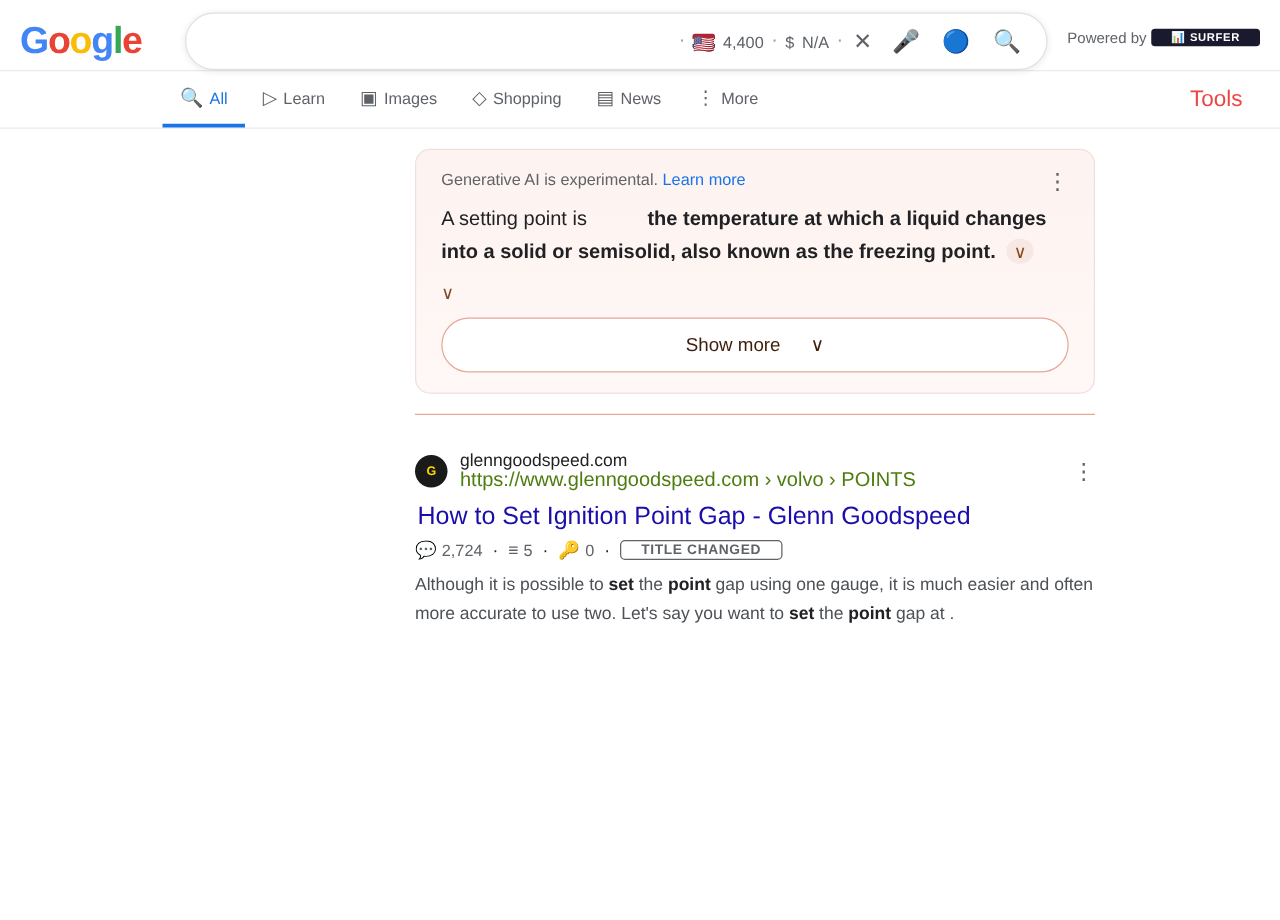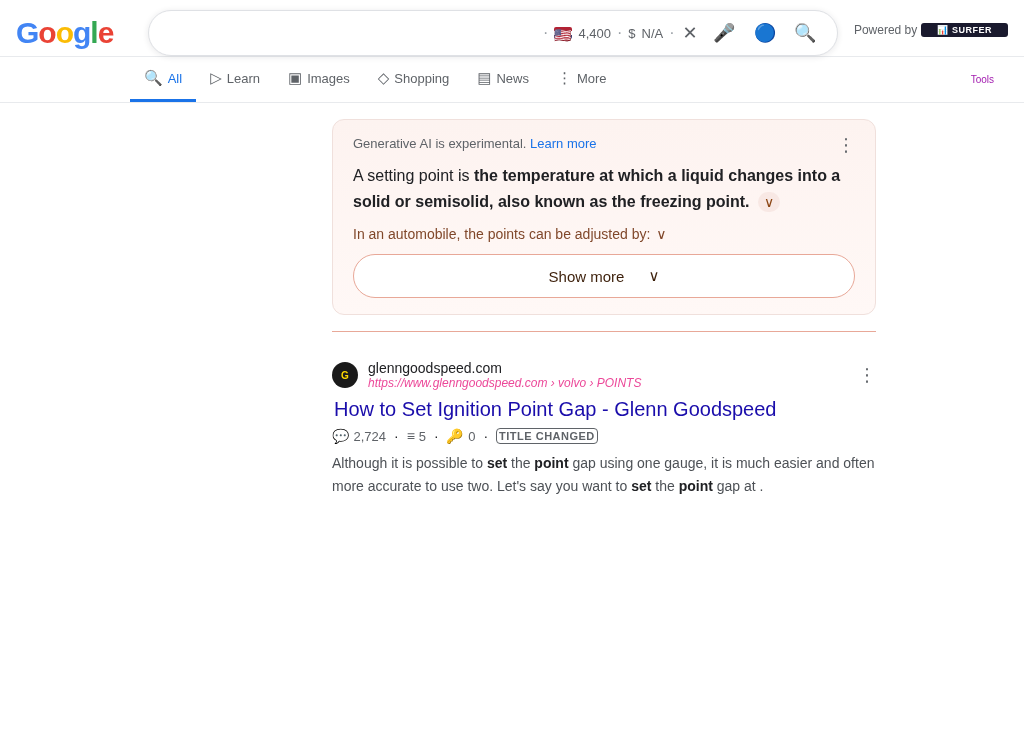--- a/index.html
+++ b/index.html
@@ -148,22 +148,22 @@
     .nav-tab.active {
       color: #1a73e8;
       border-bottom: 3px solid #1a73e8;
     }
 
     .nav-tab-icon { font-size: 15px; }
 
     .tools-btn {
       margin-left: auto;
       padding: 12px 14px;
-      font-size: 10px;
-      color: #a21caf;
+      font-size: 18px;
+      color: #ef4444;
       cursor: pointer;
     }
 
     
     .main-content {
       max-width: 760px;
       margin: 0 auto;
       padding: 16px 16px 16px 200px;
     }
 
@@ -198,20 +198,21 @@
     .ai-text {
       font-size: 16px;
       color: #202124;
       line-height: 1.6;
       margin-bottom: 12px;
     }
 
     .ai-text strong {
       font-weight: bold;
       color: #202124;
+      margin-left: 44px;
     }
 
     .expand-btn-inline {
       background: #f8e8e4;
       border: none;
       border-radius: 12px;
       padding: 2px 6px;
       cursor: pointer;
       font-size: 14px;
       color: #8B4513;
@@ -285,23 +286,22 @@
       display: flex;
       flex-direction: column;
     }
 
     .site-name {
       font-size: 14px;
       color: #202124;
     }
 
     .site-url {
-      font-size: 12px;
-      color: #ec4899;
-      font-style: italic;
+      font-size: 16px;
+      color: #4d7c0f;
     }
 
     .result-more-btn {
       margin-left: auto;
       cursor: pointer;
       color: #5f6368;
       font-size: 18px;
     }
 
     .result-title {
@@ -328,21 +328,21 @@
       gap: 4px;
       font-size: 13px;
       color: #5f6368;
     }
 
     .meta-icon { font-size: 14px; }
 
     .title-changed-badge {
       border: 1px solid #5f6368;
       border-radius: 4px;
-      padding: 1px 2px;
+      padding: 1px 16px;
       font-size: 11px;
       color: #5f6368;
       font-weight: bold;
       text-transform: uppercase;
       letter-spacing: 0.5px;
     }
 
     .result-snippet {
       font-size: 14px;
       color: #4d5156;
@@ -435,21 +435,20 @@
       <span>Generative AI is experimental.</span>
       <a href="#">Learn more</a>
     </p>
 
     <p class="ai-text">
       <span>A setting point is </span><strong>the temperature at which a liquid changes into a solid or semisolid, also known as the freezing point.</strong>
       <button class="expand-btn-inline">∨</button>
     </p>
 
     <div class="ai-subtext">
-      <span>In an automobile, the points can be adjusted by:</span>
       <span class="expand-chevron">∨</span>
     </div>
 
     <button class="show-more-btn">
       <span>Show more</span>
       <span>∨</span>
     </button>
   </div>
 
   <hr class="divider-line">

